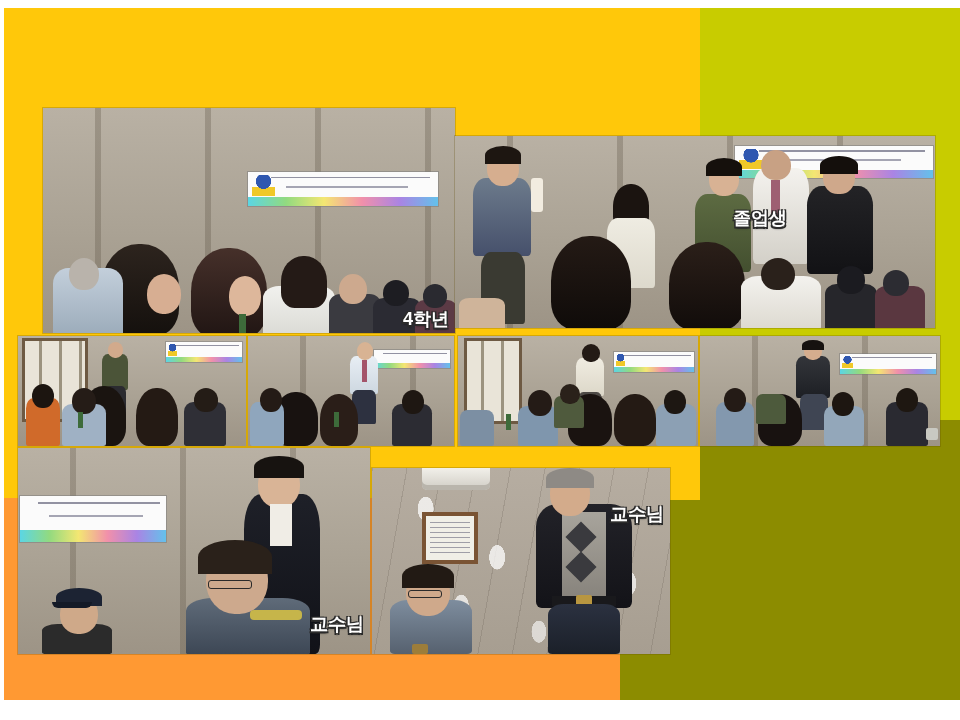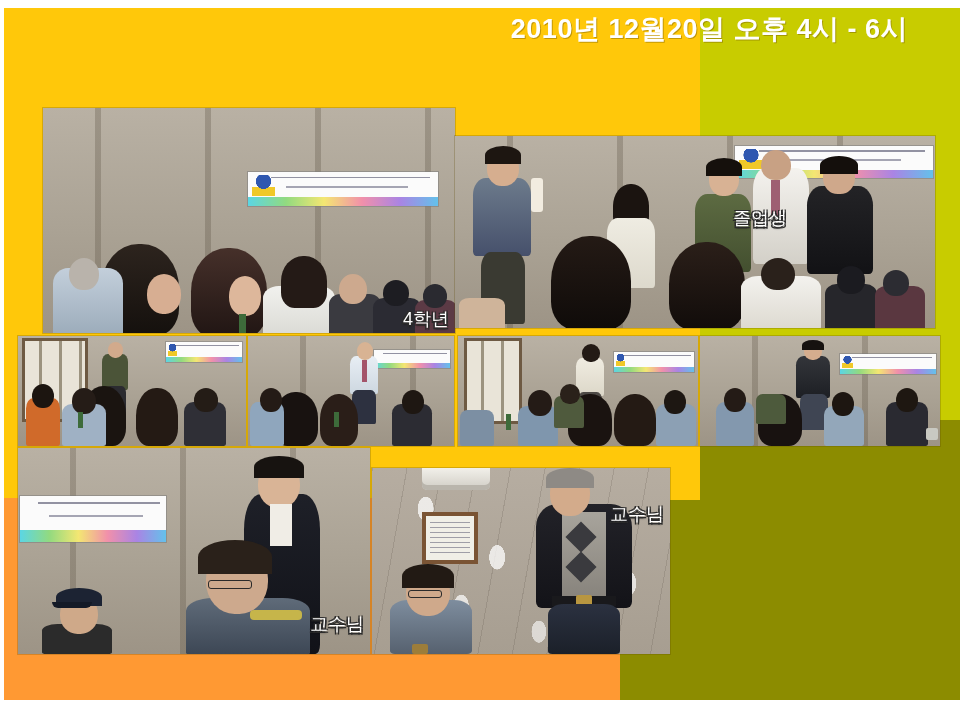--- a/index.html
+++ b/index.html
@@ -95,21 +95,21 @@
     position:absolute;left:2%;top:10%;width:12%;height:62%;
     background:radial-gradient(circle at 50% 30%, #2f57b0 0 40%, rgba(47,87,176,0) 42%),
                linear-gradient(180deg,rgba(240,200,40,0) 55%, #f0c828 56% 100%);
   }
   .head{position:absolute;border-radius:50% 50% 46% 46%;}
   .body{position:absolute;border-radius:22% 22% 6% 6%;}
   .hair-long{position:absolute;border-radius:48% 48% 30% 30%;}
 
   
   .caption{
-    position:absolute;z-index:30;color:#FFFFFF;font-weight:normal;
+    position:absolute;z-index:30;color:#FFFFFF;font-weight:bold;
     font-size:18px;letter-spacing:0px;white-space:nowrap;
     text-shadow:
       -1.5px -1.5px 0 #2b2b2b, 1.5px -1.5px 0 #2b2b2b,
       -1.5px  1.5px 0 #2b2b2b, 1.5px  1.5px 0 #2b2b2b,
        0 2px 2px rgba(0,0,0,.55);
   }
 </style>
 </head>
 <body>
 
@@ -118,21 +118,20 @@
   <div class="bg" id="bg-olive"></div>
   <div class="bg" id="bg-chartreuse"></div>
   <div class="bg" id="bg-gold"></div>
   <div class="bg" id="bg-orange"></div>
   <div class="bg" id="bg-gold3"></div>
   <div class="bg" id="bg-white-top"></div>
   <div class="bg" id="bg-white-left"></div>
   <div class="bg" id="bg-white-bot"></div>
 
   <div id="title-block">
-    <div class="title-line" id="title-line-2">2010년 12월20일 오후 4시 - 6시</div>
   </div>
 
   <div class="photo" style="left:43px;top:108px;width:412px;height:225px;">
     <div class="scene">
       <div class="wall pillars"></div>
       <div class="banner" style="left:205px;top:64px;width:190px;height:34px;">
         <div class="logo"></div>
         <div class="bt"></div>
         <div class="bt2"></div>
         <div class="bl"></div>

